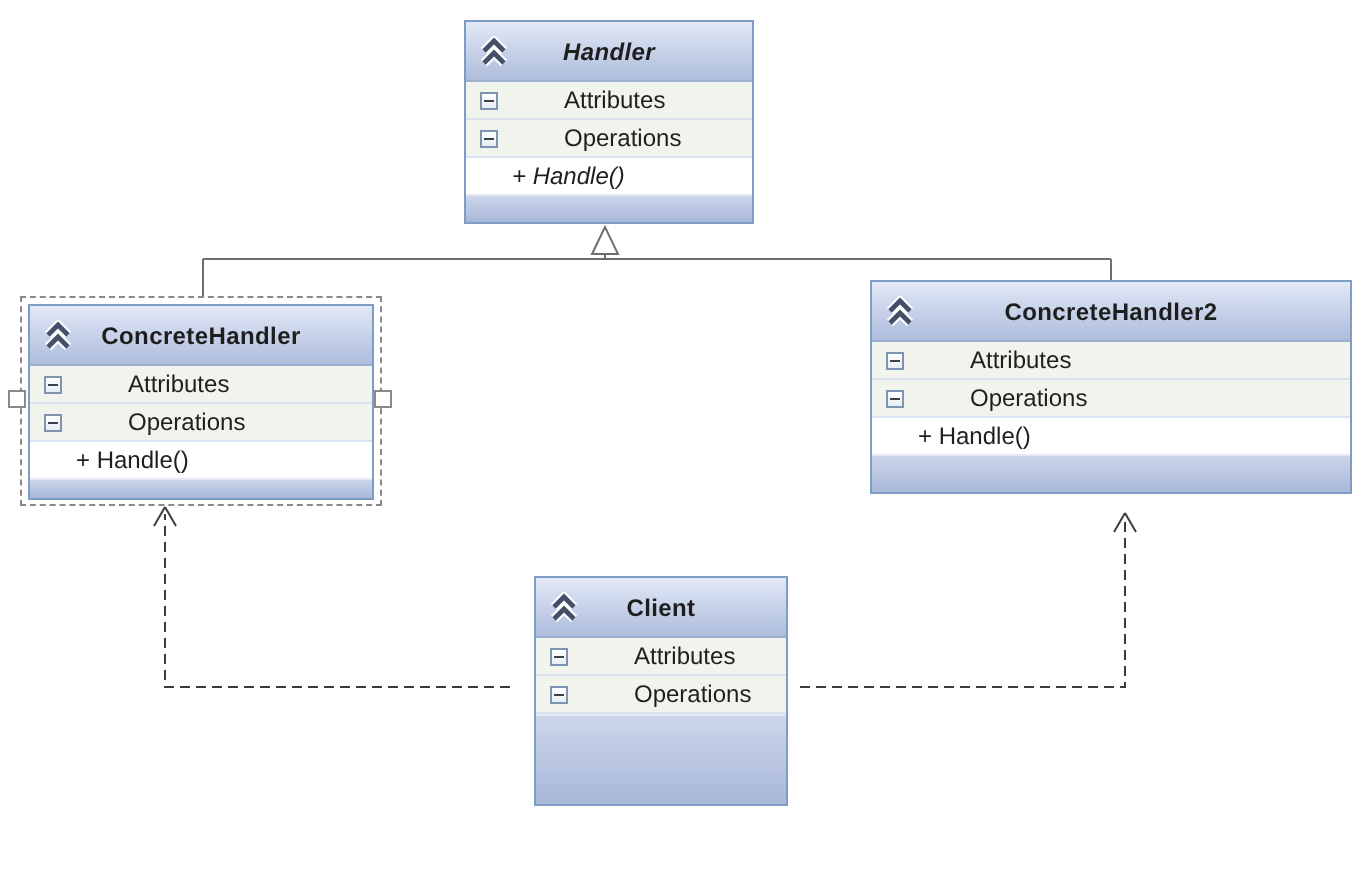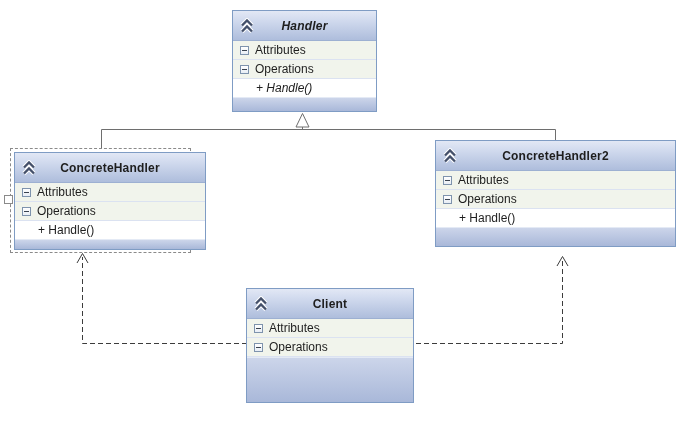--- a/index.html
+++ b/index.html
@@ -49,20 +49,21 @@
     position:absolute;left:6px;top:7px;width:16px;height:16px;
     display:block;cursor:pointer;
   }
   .row{
     display:flex;align-items:center;
     font-size:12px;
     flex:0 0 19px;height:19px;
     background:var(--section-bg);
     border-bottom:1px solid var(--row-separator);
     padding-left:7px;
+    gap:27px;
   }
   .row .lbl{margin-left:6px;}
   .row.member{
     background:var(--member-bg);
     border-bottom:none;
     flex:0 0 18px;height:18px;
     padding-left:23px;
   }
   .row.member.abstract{font-style:italic;}
   .expander{
@@ -145,21 +146,21 @@
   <div class="row">
     <span class="expander">
         <span class="minus-line"></span>
       </span>
     <span class="lbl">Operations</span>
   </div>
   <div class="row member abstract">+ Handle()</div>
   <div class="bottom-strip"></div>
 </div>
 
-<div class="uml-class" style="left:14px;top:152px;width:192px;height:98px;">
+<div class="uml-class" style="left:14px;top:152px;width:173px;height:98px;">
   <div class="cls-header">
     <svg class="chevron" viewBox="0 0 16 16">
       <polyline points="3,7.5 8,2.5 13,7.5" fill="none" stroke="#ffffff" stroke-width="4.5"></polyline>
       <polyline points="3,13.5 8,8.5 13,13.5" fill="none" stroke="#ffffff" stroke-width="4.5"></polyline>
       <polyline points="3,7.5 8,2.5 13,7.5" fill="none" stroke="#44506a" stroke-width="2.4"></polyline>
       <polyline points="3,13.5 8,8.5 13,13.5" fill="none" stroke="#44506a" stroke-width="2.4"></polyline>
     </svg>
     <span class="cls-title">ConcreteHandler</span>
   </div>
   <div class="row">
@@ -197,21 +198,21 @@
   <div class="row">
     <span class="expander">
         <span class="minus-line"></span>
       </span>
     <span class="lbl">Operations</span>
   </div>
   <div class="row member">+ Handle()</div>
   <div class="bottom-strip"></div>
 </div>
 
-<div class="uml-class" style="left:246px;top:288px;width:168px;height:115px;">
+<div class="uml-class" style="left:267px;top:288px;width:127px;height:115px;">
   <div class="cls-header">
     <svg class="chevron" viewBox="0 0 16 16">
       <polyline points="3,7.5 8,2.5 13,7.5" fill="none" stroke="#ffffff" stroke-width="4.5"></polyline>
       <polyline points="3,13.5 8,8.5 13,13.5" fill="none" stroke="#ffffff" stroke-width="4.5"></polyline>
       <polyline points="3,7.5 8,2.5 13,7.5" fill="none" stroke="#44506a" stroke-width="2.4"></polyline>
       <polyline points="3,13.5 8,8.5 13,13.5" fill="none" stroke="#44506a" stroke-width="2.4"></polyline>
     </svg>
     <span class="cls-title">Client</span>
   </div>
   <div class="row">

